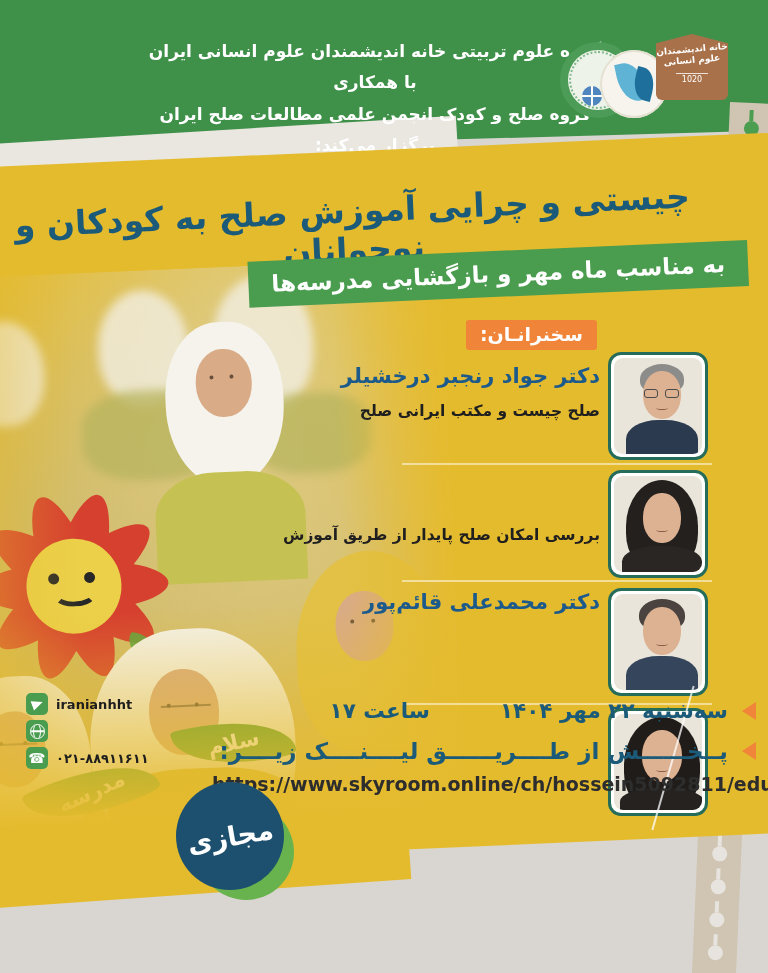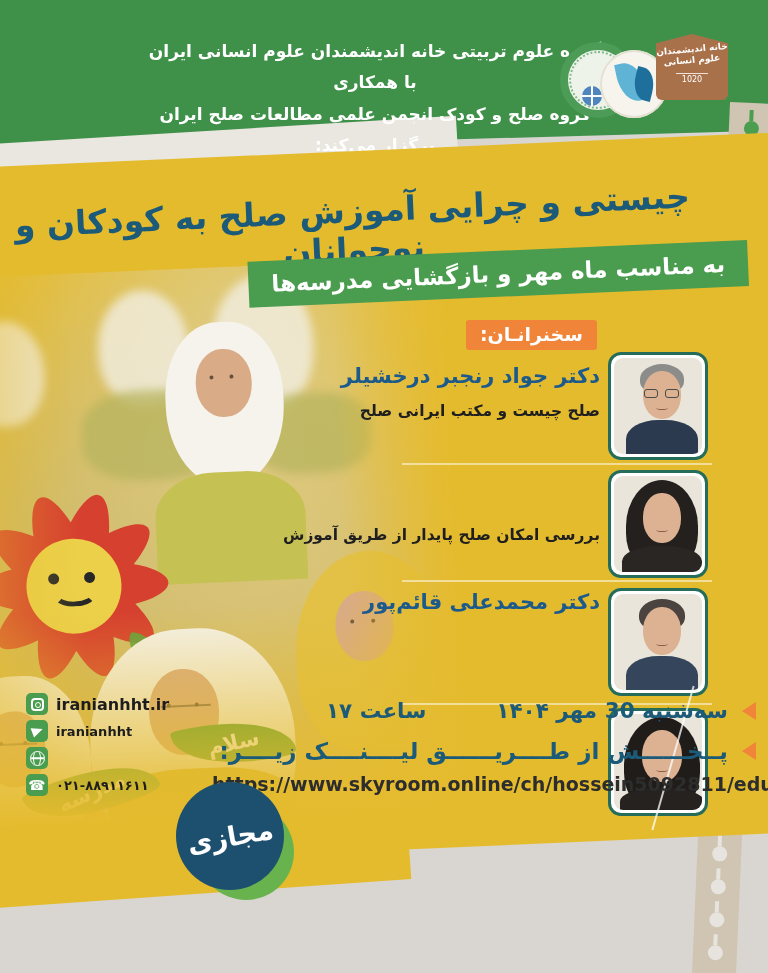--- a/index.html
+++ b/index.html
@@ -327,39 +327,33 @@
     <div class="disc">
       <span>مجازی</span>
     </div>
   </div>
 
   <div class="footer">
     <div class="diag"></div>
 
     <div class="date-row">
       <div class="tri"></div>
-      <span>سه‌شنبه 30 مهر ۱۴۰۴</span>
+      <span>سه‌شنبه ۲۲ مهر ۱۴۰۴</span>
       <span class="gap"></span>
       <span>ساعت ۱۷</span>
     </div>
 
     <div class="cast-row">
       <div class="tri"></div>
       <span>پــخــــــش از طــــریــــــق لیــــنــــک زیــــر:</span>
     </div>
 
     <div class="url-row">https://www.skyroom.online/ch/hossein5092811/educational</div>
 
     <div class="contacts">
-      <div class="c-row">
-        <div class="c-ic">
-            <div class="ig-cam"></div>
-          </div>
-        <span class="c-label" style="font-size:16px">iranianhht.ir</span>
-      </div>
       <div class="c-row">
         <div class="c-ic">
             <div class="tg-plane"></div>
           </div>
         <span class="c-label">iranianhht</span>
       </div>
       <div class="c-row">
         <div class="c-ic">
             <div class="globe-g"></div>
           </div>

